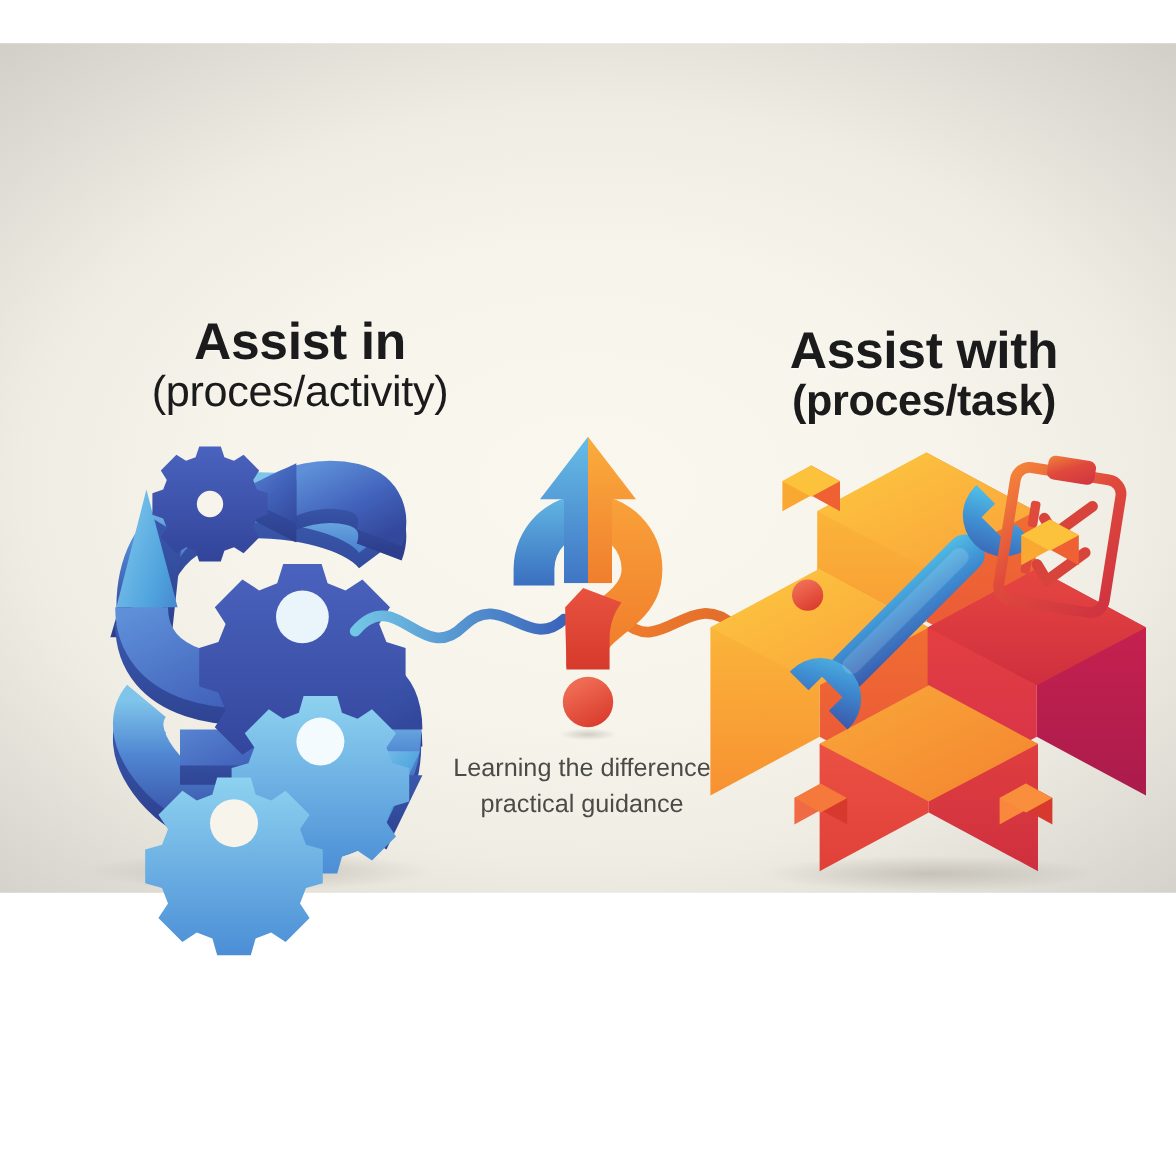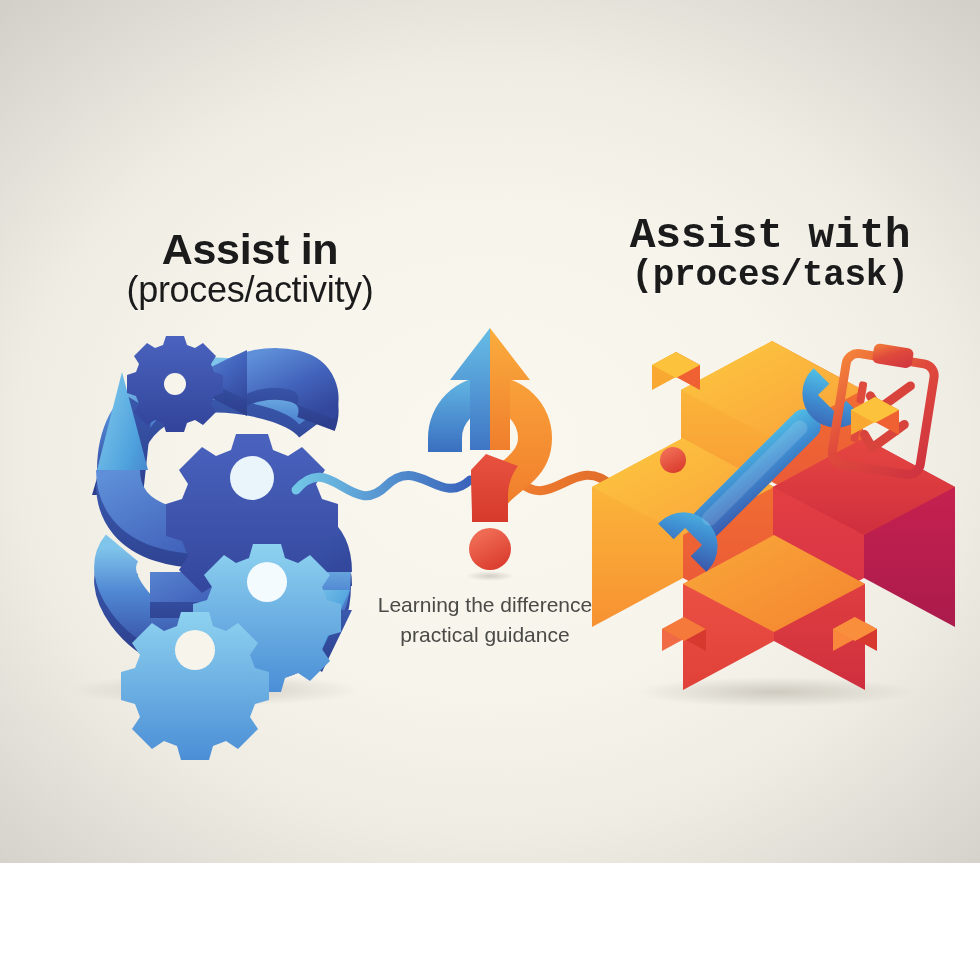--- a/index.html
+++ b/index.html
@@ -1,34 +1,35 @@
 <!DOCTYPE html>
 <html><head>
 <meta charset="utf-8">
 <style>
   html,body{margin:0;padding:0;}
   body{
     width:980px;height:980px;overflow:hidden;
     font-family:"Liberation Sans", sans-serif;
   }
   #canvas{
-    position:relative;width:980px;height:863px;
+    position:relative;width:980px;height:708px;
     background:
       radial-gradient(ellipse 78% 72% at 50% 52%, #faf7ef 0%, #f7f4ec 38%, #efece3 62%, #dedbd4 82%, #cfccc6 100%);
+    margin-top: 36px;
   }
   .label{
     position:absolute;text-align:center;color:#1b1b1b;
     line-height:1.02;letter-spacing:-0.3px;
     text-shadow:0 1px 1px rgba(255,255,255,.55);
   }
   .label .l1{display:block;font-weight:bold;font-size:43px;}
   .label .l2{display:block;font-size:36px;text-align:center;}
   .label.bold2 .l2{font-weight:bold;}
   #title-left{left:40px;top:228px;width:420px;}
-  #title-right{left:560px;top:214px;width:420px;font-family:Liberation Mono, monospace;}
+  #title-right{left:560px;top:236px;width:420px;}
   #caption{
     position:absolute;left:340px;top:590px;width:290px;text-align:center;
     font-size:21px;color:#4a4a46;line-height:1.45;
   }
   svg.art{position:absolute;left:0;top:0;width:980px;height:980px;overflow:visible;}
 </style>
 </head>
 <body>
 
 <div id="canvas">

